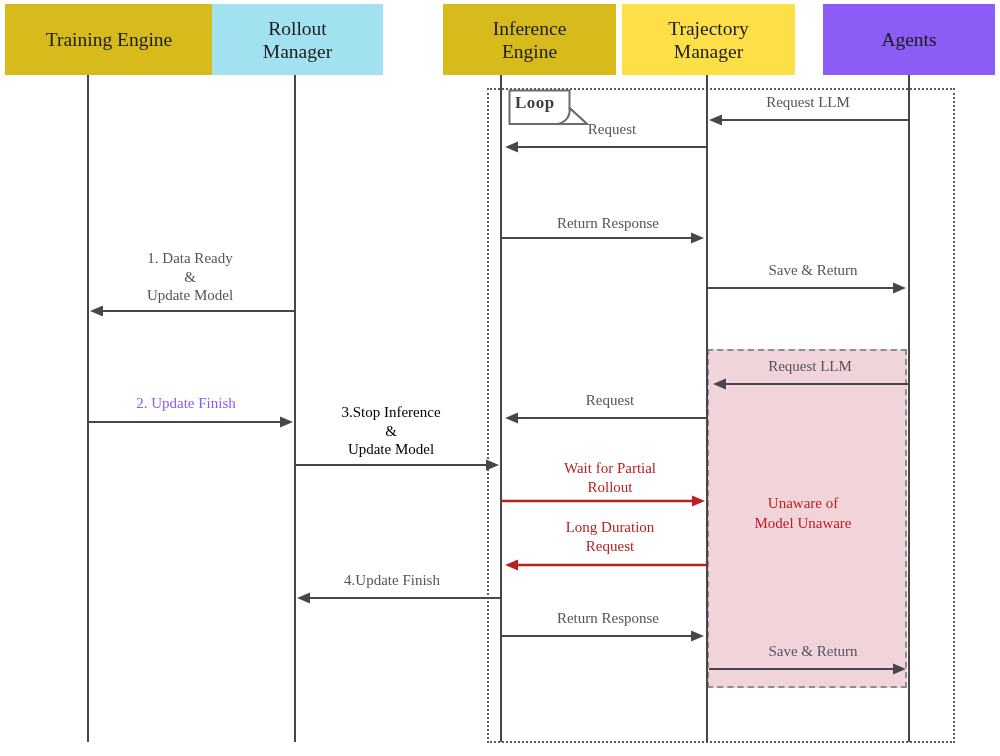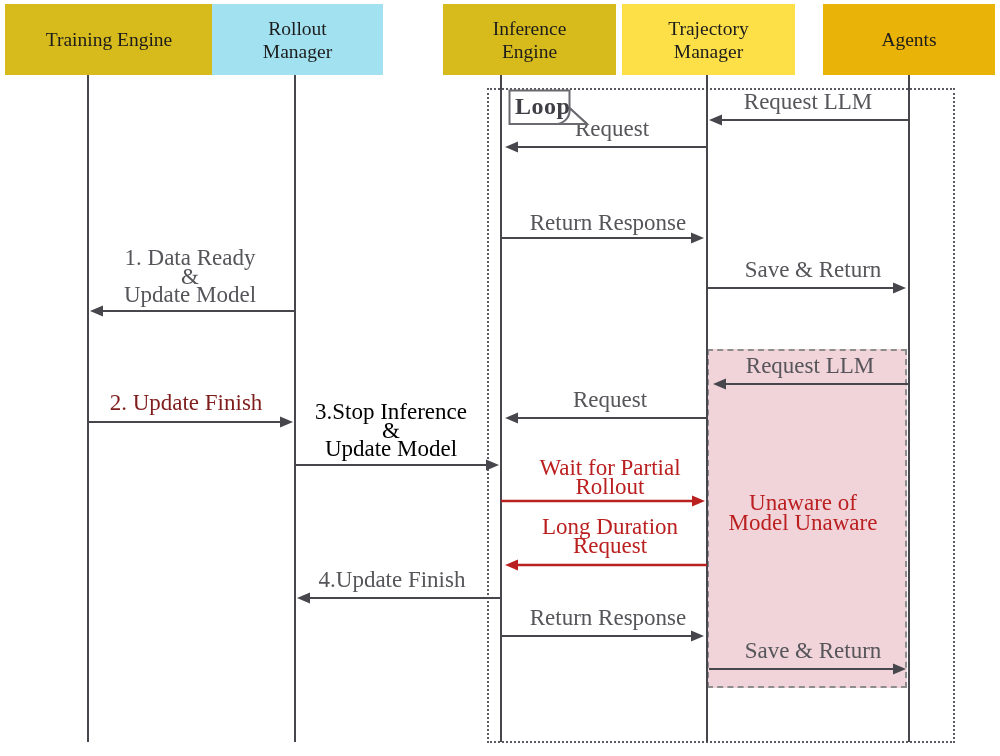--- a/index.html
+++ b/index.html
@@ -11,25 +11,25 @@
   .pink-region{position:absolute;border:2px dashed #8d8d8d;box-sizing:border-box;z-index:1;}
   .lifeline{position:absolute;width:2px;z-index:2;}
   .actor-box{
     position:absolute;top:4px;height:71px;z-index:5;
     display:flex;flex-direction:column;align-items:center;justify-content:center;
     font-size:19.5px;line-height:23px;color:#1c1c1c;text-align:center;
   }
   #arrow-layer{position:absolute;left:0;top:0;z-index:3;pointer-events:none;}
   .msg-label{
     position:absolute;transform:translateX(-50%);text-align:center;
-    font-size:23px;line-height:18.5px;white-space:nowrap;z-index:4;
+    font-size:15px;line-height:18.5px;white-space:nowrap;z-index:4;
   }
   .loop-note{position:absolute;z-index:6;}
   .loop-note .loop-text{
-    position:absolute;left:7px;top:4px;font-weight:bold;font-size:24px;color:#3f3f45;
+    position:absolute;left:7px;top:4px;font-weight:bold;font-size:17px;color:#3f3f45;
     letter-spacing:0.5px;
   }
 </style>
 </head>
 <body>
 
 <div class="canvas" id="canvas">
 
   <div class="loop-frame" id="loop-frame" style="left: 487px; top: 88px; width: 468px; height: 655px;"></div>
 
@@ -87,21 +87,21 @@
       <div class="actor-box" style="left: 414px; width: 173px; background: rgb(215, 187, 29); margin-left: 29px;">
         <div>Inference</div>
         <div>Engine</div>
       </div>
       <div class="lifeline" style="left: 500px; top: 74px; height: 668px; background: rgb(70, 70, 76);"></div>
       <div class="actor-box" style="left: 622px; width: 173px; background: #fde047;">
         <div>Trajectory</div>
         <div>Manager</div>
       </div>
       <div class="lifeline" style="left: 706px; top: 74px; height: 668px; background: rgb(70, 70, 76);"></div>
-      <div class="actor-box" style="left: 823px; width: 172px; background: #eab308;">
+      <div class="actor-box" style="left: 823px; width: 172px; background: #8b5cf6;">
         <div>Agents</div>
       </div>
       <div class="lifeline" style="left: 908px; top: 74px; height: 668px; background: rgb(70, 70, 76);"></div>
       <div class="msg-label" style="left: 808px; top: 93px; color: rgb(85, 85, 90);">
         <div>Request LLM</div>
       </div>
       <div class="msg-label" style="left: 612px; top: 120px; color: rgb(85, 85, 90);">
         <div>Request</div>
       </div>
       <div class="msg-label" style="left: 608px; top: 214px; color: rgb(85, 85, 90);">
@@ -114,21 +114,21 @@
         <div>1. Data Ready</div>
         <div>&amp;</div>
         <div>Update Model</div>
       </div>
       <div class="msg-label" style="left: 810px; top: 357px; color: rgb(85, 85, 90);">
         <div>Request LLM</div>
       </div>
       <div class="msg-label" style="left: 610px; top: 391px; color: rgb(85, 85, 90);">
         <div>Request</div>
       </div>
-      <div class="msg-label" style="left: 186px; top: 394px; color: #7f1d1d;">
+      <div class="msg-label" style="left: 186px; top: 394px; color: #8b5cf6;">
         <div>2. Update Finish</div>
       </div>
       <div class="msg-label" style="left: 391px; top: 403px; color: #000000;">
         <div>3.Stop Inference</div>
         <div>&amp;</div>
         <div>Update Model</div>
       </div>
       <div class="msg-label" style="left: 610px; top: 459px; color: rgb(187, 32, 32);">
         <div>Wait for Partial</div>
         <div>Rollout</div>

